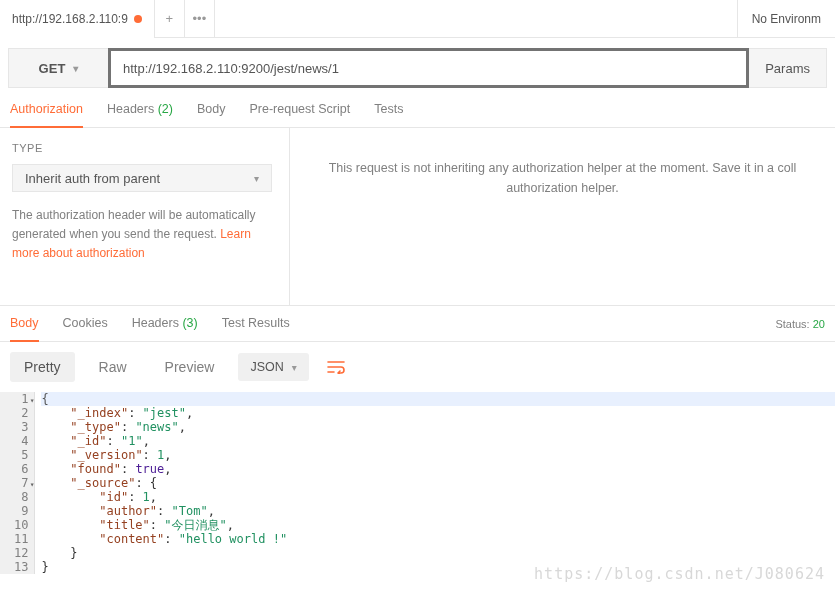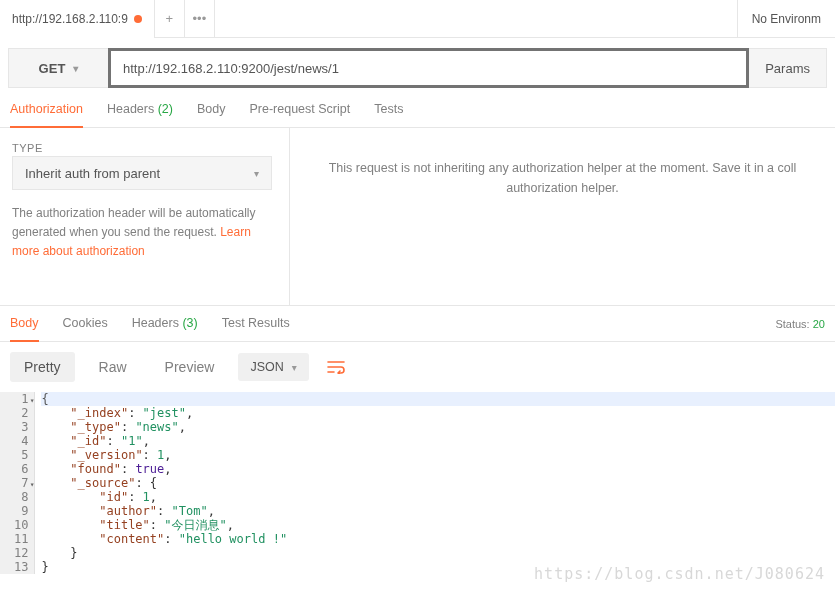--- a/index.html
+++ b/index.html
@@ -16,22 +16,22 @@
     .url-input { flex: 1; border: 3px solid #737373; padding: 0 12px; font-size: 13px; color: #555; outline: none; }
     .params-btn { background: #f5f5f5; border: 1px solid #e6e6e6; border-left: none; padding: 0 16px; display: flex; align-items: center; color: #555; font-size: 13px; cursor: pointer; }
     
     .req-tabs { display: flex; gap: 24px; padding: 14px 10px 0 10px; border-bottom: 1px solid #e6e6e6; }
     .req-tab { padding-bottom: 10px; color: #808080; cursor: pointer; font-size: 12.5px; }
     .req-tab.active { color: #ff6c37; border-bottom: 2px solid #ff6c37; margin-bottom: -1px; }
     .badge { color: #28a745; }
     
     .auth-area { display: flex; border-bottom: 1px solid #e6e6e6; height: 178px; }
     .auth-left { width: 290px; padding: 14px 12px; border-right: 1px solid #e6e6e6; }
-    .auth-label { font-size: 11px; color: #808080; letter-spacing: 0.5px; margin-bottom: 2px; }
-    .auth-select { background: #f5f5f5; border: 1px solid #e6e6e6; height: 34px; display: flex; align-items: center; justify-content: space-between; padding: 0 12px; color: #555; font-size: 13px; cursor: pointer; margin-bottom: 14px; width: 260px; }
+    .auth-label { font-size: 11px; color: #808080; letter-spacing: 0.5px; margin-bottom: 10px; }
+    .auth-select { background: #f5f5f5; border: 1px solid #e6e6e6; height: 28px; display: flex; align-items: center; justify-content: space-between; padding: 0 12px; color: #555; font-size: 13px; cursor: pointer; margin-bottom: 14px; width: 260px; }
     .auth-desc { font-size: 12px; color: #808080; line-height: 1.6; }
     .auth-link { color: #ff6c37; cursor: pointer; }
     .auth-right { flex: 1; padding: 30px 14px; text-align: center; color: #808080; font-size: 12.5px; line-height: 1.6; }
     
     .resp-tabs-row { display: flex; align-items: center; border-bottom: 1px solid #e6e6e6; padding: 0 10px; height: 36px; }
     .resp-tabs { display: flex; gap: 24px; }
     .resp-tab { padding: 10px 0; color: #808080; cursor: pointer; font-size: 12.5px; }
     .resp-tab.active { color: #ff6c37; border-bottom: 2px solid #ff6c37; margin-bottom: -1px; }
     .status-area { margin-left: auto; font-size: 11px; color: #808080; }
     .status-val { color: #28a745; }

